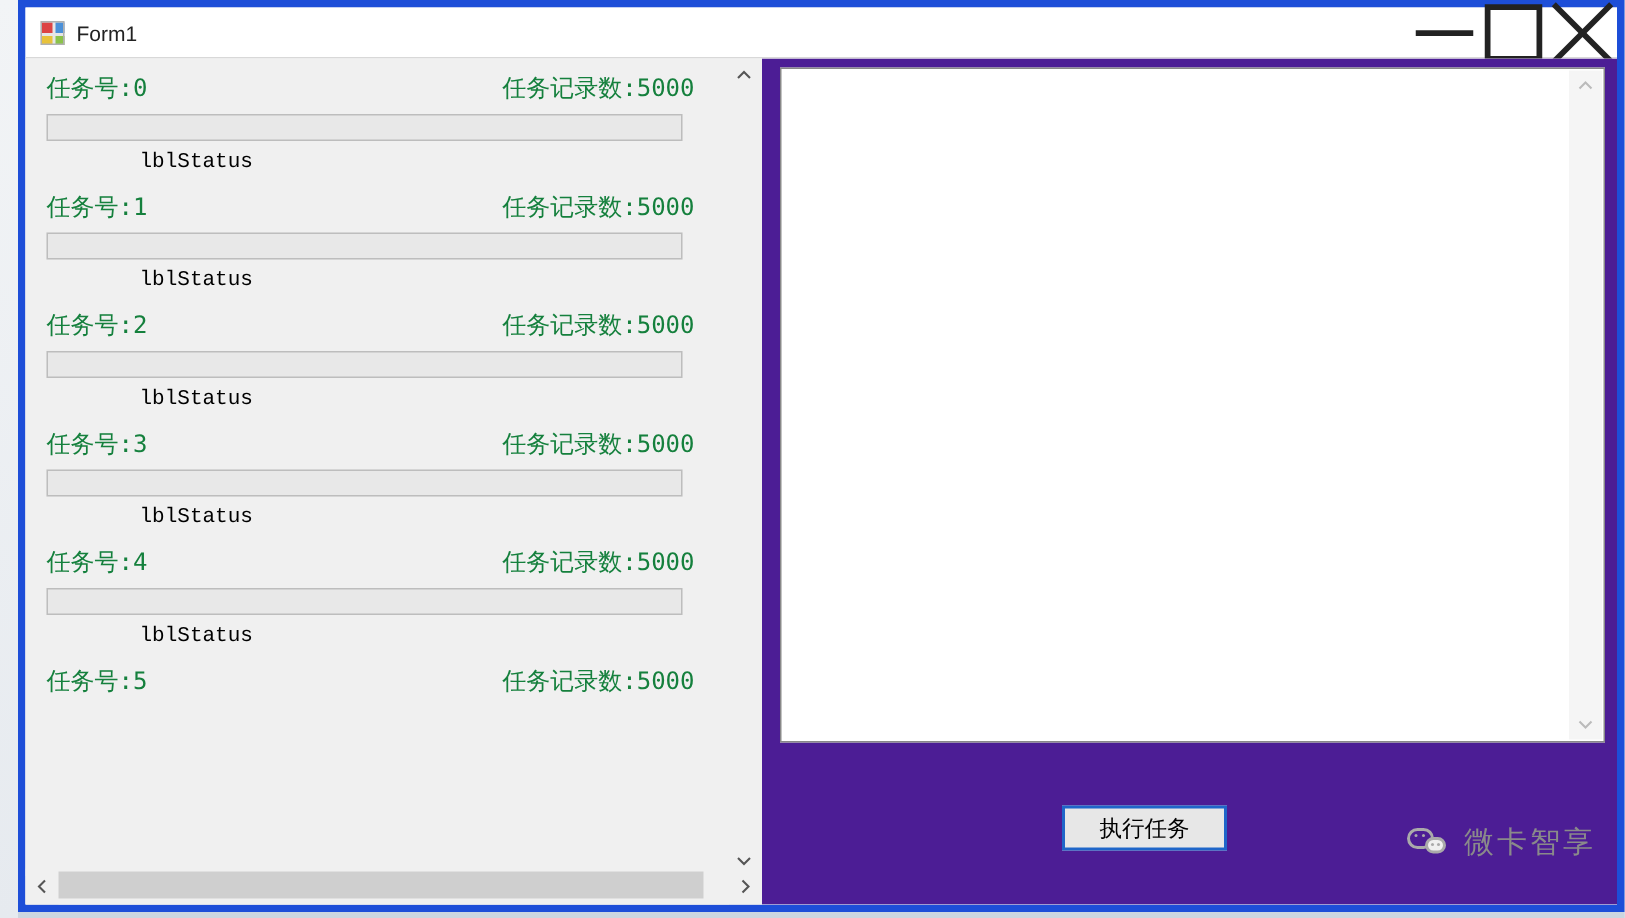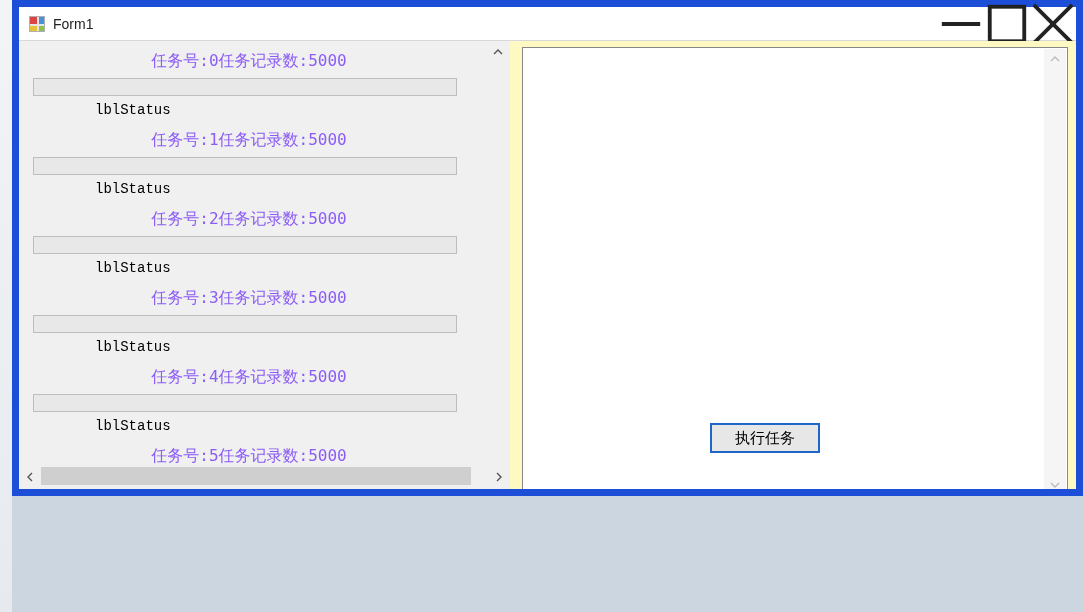--- a/index.html
+++ b/index.html
@@ -11,23 +11,23 @@
     background: #ccd6e0;
     overflow: hidden;
   }
   .bg-strip {
     position: absolute; left:0; top:0; width:12px; height:612px;
     background: linear-gradient(#f2f4f6,#e6eaef);
   }
   .window {
     position: absolute;
     left: 12px; top: 0;
-    width: 1071px; height: 496px;
-    background: #f0f0f0;
-    border: 7px solid #1d4ed8;
+    width: 1071px; height: 608px;
+    background: #f0f0f0;
+    border: 5px solid #1d4ed8;
     display: flex;
     flex-direction: column;
   }
   
   .titlebar {
     height: 34px;
     background: #ffffff;
     display: flex;
     align-items: center;
     border-bottom: 1px solid #d8d8d8;
@@ -79,24 +79,24 @@
     width: 460px;
     height: 545px;
     overflow: hidden;
     background: #f0f0f0;
   }
   .task-item {
     padding: 10px 14px 2px 14px;
   }
   .task-row1 {
     display: flex;
-    justify-content: center;
+    justify-content: space-between;
     font-family: "SimSun","NSimSun",monospace;
     font-size: 16px;
-    color: #8b5cf6;
+    color: #15803d;
     margin-bottom: 6px;
   }
   .task-progress {
     width: 424px; height: 18px;
     border: 1px solid #bdbdbd;
     background: #e8e8e8;
     margin-bottom: 6px;
   }
   .task-status {
     font-family: Consolas, "Courier New", monospace;
@@ -137,21 +137,21 @@
   }
   .hscroll .thumb {
     position:absolute; left:0; top:2px; height:18px; width: 430px;
     background:#cfcfcf;
   }
 
   
   .right-panel {
     flex:1;
     position: relative;
-    background: #fef9c3;
+    background: #4c1d95;
   }
   .output-box {
     position: absolute;
     left: 12px; top: 6px;
     right: 8px; height: 450px;
     background: #ffffff;
     border: 1px solid #888;
   }
   .output-box .out-vscroll {
     position:absolute; right:1px; top:1px; bottom:1px; width:22px;
@@ -333,17 +333,28 @@
                 <polyline points="1,3 5,7 9,3" fill="none" stroke="#bbb" stroke-width="1.4"></polyline>
               </svg>
           </div>
         </div>
       </div>
 
       <div class="run-button">
         <span>执行任务</span>
       </div>
 
+      <div class="watermark">
+        <div class="wm-icon">
+          <div class="bubble b1"></div>
+          <div class="bubble b2"></div>
+          <div class="dot" style="left:5px;top:6px;"></div>
+          <div class="dot" style="left:10px;top:6px;"></div>
+          <div class="dot" style="left:16px;top:12px;"></div>
+          <div class="dot" style="left:20px;top:12px;"></div>
+        </div>
+        <span>微卡智享</span>
+      </div>
 
     </div>
 
   </div>
 </div>
 
 </body></html>

